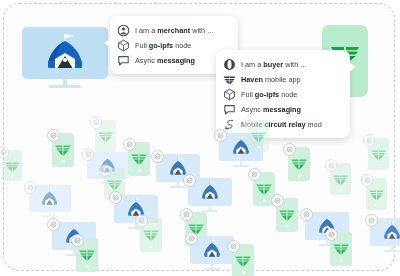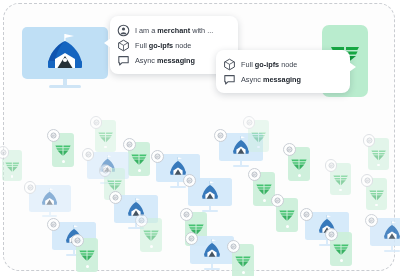--- a/index.html
+++ b/index.html
@@ -126,33 +126,64 @@
             </svg>
           </span>
           <span class="tip-txt">Async <b>messaging</b></span>
         </div>
       </div>
       <div class="tip t2">
         <div class="tail"></div>
         <div class="tip-row">
           <span class="tip-ico">
             <svg viewBox="0 0 13 13" width="13" height="13">
+              <circle cx="6.5" cy="6.5" r="5.4" fill="#3f4550"></circle>
+              <ellipse cx="6.5" cy="6.5" rx="2" ry="4.4" fill="#ffffff"></ellipse>
+            </svg>
+          </span>
+          <span class="tip-txt">I am a <b>buyer</b> with ...</span>
+        </div>
+        <div class="tip-row">
+          <span class="tip-ico">
+            <svg viewBox="0 0 13 13" width="13" height="13">
+              <path d="M.6 3.6 h5.7 v1.5 H1.6 Z" fill="#2e3440"></path>
+              <path d="M1.5 6 h4.8 v1.5 H2.6 Z" fill="#2e3440"></path>
+              <path d="M2.6 8.3 h3.7 v2.9 Z" fill="#2e3440"></path>
+              <path d="M12.4 3.6 H6.7 v1.5 h4.7 Z" fill="#2e3440"></path>
+              <path d="M11.5 6 H6.7 v1.5 h3.7 Z" fill="#2e3440"></path>
+              <path d="M10.4 8.3 H6.7 v2.9 Z" fill="#2e3440"></path>
+            </svg>
+          </span>
+          <span class="tip-txt"><b>Haven</b> mobile app</span>
+        </div>
+        <div class="tip-row">
+          <span class="tip-ico">
+            <svg viewBox="0 0 13 13" width="13" height="13">
               <path d="M6.5 1.2 L11.4 4 v5 L6.5 11.8 L1.6 9 V4 Z" fill="none" stroke="#4a515c" stroke-width="1"></path>
               <path d="M6.5 6.3 L11.3 3.6 M6.5 6.3 L1.7 3.6 M6.5 6.3 v5.4" fill="none" stroke="#4a515c" stroke-width=".85"></path>
             </svg>
           </span>
           <span class="tip-txt">Full <b>go-ipfs</b> node</span>
         </div>
         <div class="tip-row">
           <span class="tip-ico">
             <svg viewBox="0 0 13 13" width="13" height="13">
               <path d="M1.8 2.6 h9.4 v6.2 h-6.3 L2.6 11 V8.8 H1.8 Z" fill="none" stroke="#4a515c" stroke-width="1.05" stroke-linejoin="round"></path>
             </svg>
           </span>
           <span class="tip-txt">Async <b>messaging</b></span>
+        </div>
+        <div class="tip-row">
+          <span class="tip-ico">
+            <svg viewBox="0 0 13 13" width="13" height="13">
+              <path d="M9.6 2.4 C6.6 2.1 3.6 3 4.6 5.1 C5.6 7.2 9.5 6.2 9 8.4 C8.6 10.2 5.5 10.8 3 10.4" fill="none" stroke="#4a515c" stroke-width="1" stroke-linecap="round"></path>
+              <path d="M3.4 8.9 L2.3 10.5 L4.2 11" fill="none" stroke="#4a515c" stroke-width="1" stroke-linecap="round" stroke-linejoin="round"></path>
+            </svg>
+          </span>
+          <span class="tip-txt">Mobile <b>circuit relay</b> mod</span>
         </div>
       </div>
     </div>
 
   <div id="nodes-layer">
       <div class="node ph" style="left: 52px; top: 133px; width: 22px; height: 34px; opacity: 0.95;">
         <div class="card" style="left:0;top:0;width:22px;height:34px;"></div>
         <div class="glyph" style="left:3px;top:10px;width:16px;height:13px;"><svg viewBox="0 0 16 13" width="16" height="13">
             <path d="M0.4 1.6 H7.5 V3.2 H1.2 Z" fill="#3cc06a"></path>
             <path d="M1.3 4.2 H7.5 V5.8 H2.4 Z" fill="#3cc06a"></path>

